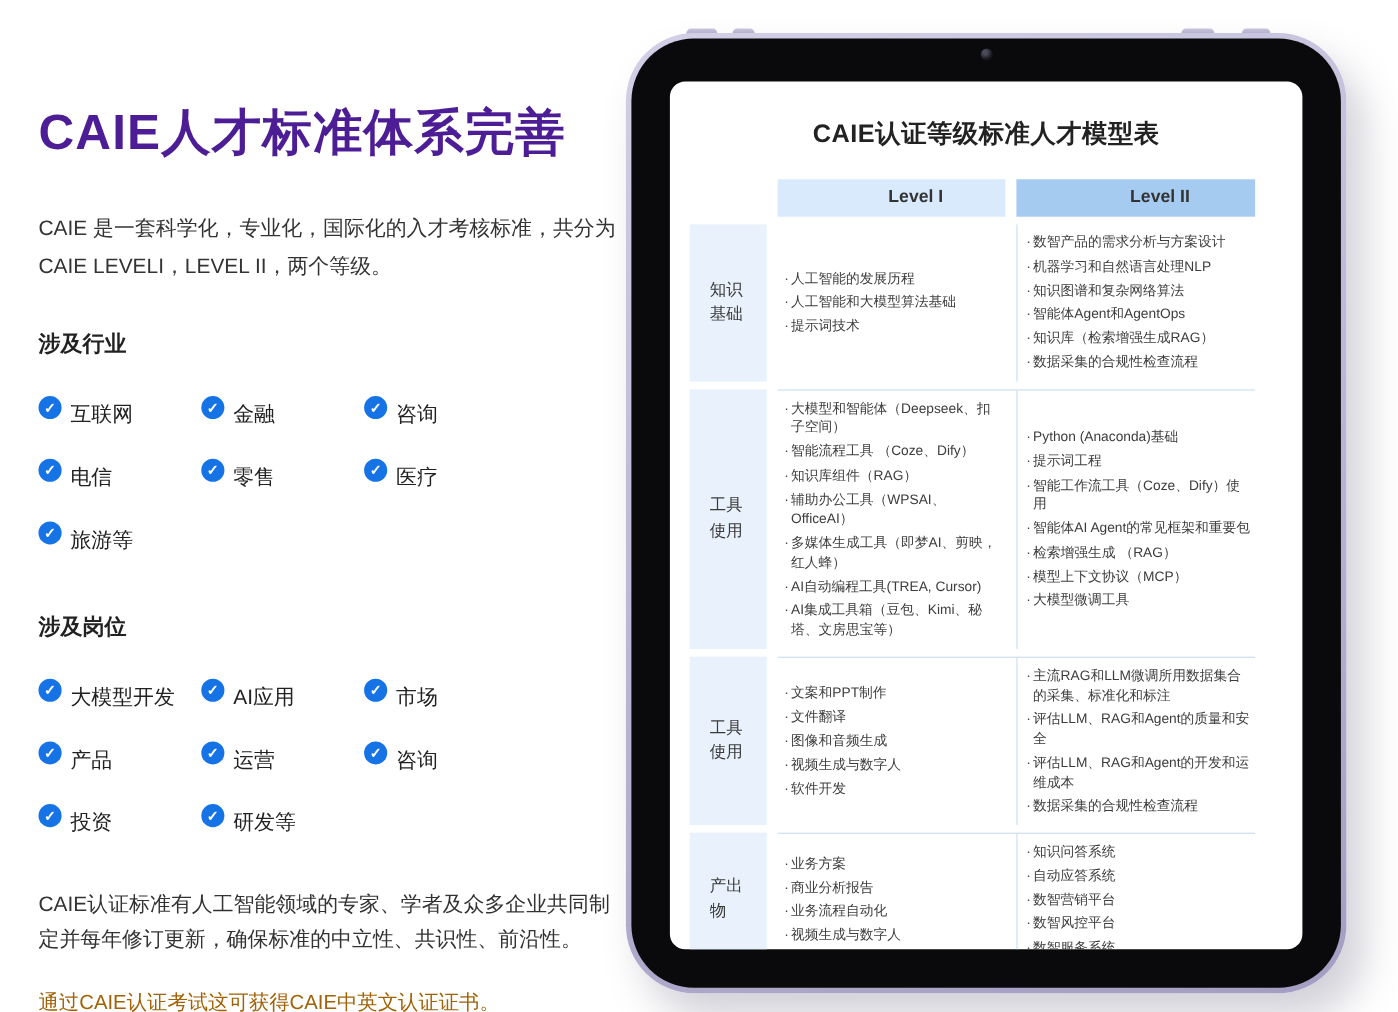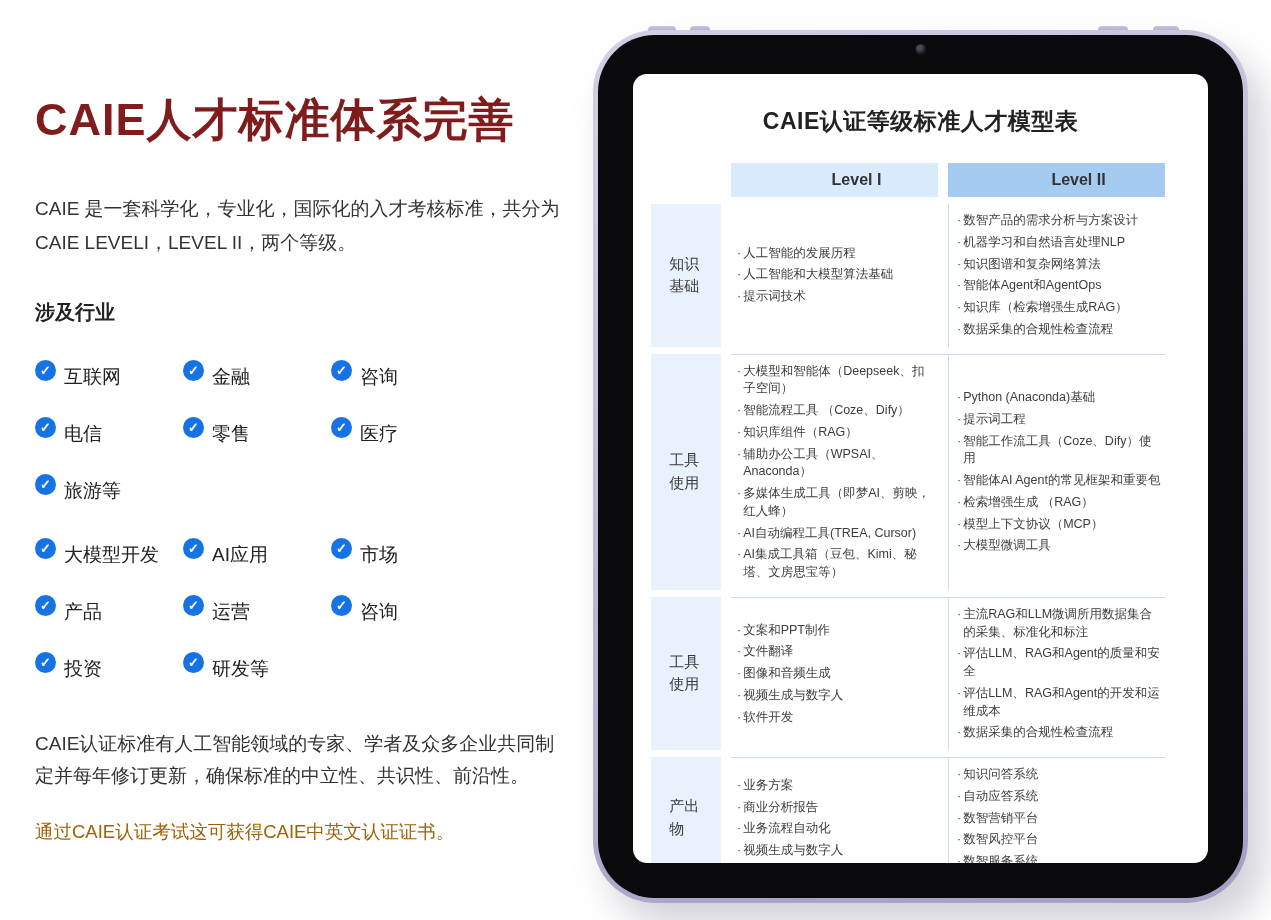--- a/index.html
+++ b/index.html
@@ -15,21 +15,21 @@
     --check:#1673e6;
     --level1-header-bg:#d9eafc;
     --level2-header-bg:#a6cbf1;
     --label-bg:#e9f2fc;
     --divider:#c9ddf2;
   }
 
   
   .left-col{ position:absolute; left:35px; top:92px; width:532px; }
   .page-title{
-    font-size:45px; font-weight:900; color:#7f1d1d;
+    font-size:45px; font-weight:900; color:#4c1d95;
     letter-spacing:1px; line-height:1.25;
   }
   .intro{
     margin-top:44px; font-size:19px; line-height:1.8; color:#333;
   }
   .section-heading{
     font-size:20px; font-weight:bold; color:#222; margin-top:38px;
   }
   .check-grid{
     margin-top:26px;
@@ -41,21 +41,21 @@
     flex:0 0 auto; width:21px; height:21px; border-radius:50%;
     background:var(--check); color:#fff;
     display:inline-flex; align-items:center; justify-content:center;
     font-size:13px; font-weight:bold; line-height:1;
   }
   .check-label{ font-size:19px; color:#222;margin-top:12px; }
   .footer-para{ margin-top:46px; font-size:19px; line-height:1.72; color:#333; }
   .footer-line{ margin-top:26px; font-size:18.5px; color:#a16207; }
 
   
-  .tablet{ position:absolute; left:593px; top:30px; width:655px; height:873px; }
+  .tablet{ position:absolute; left:569px; top:30px; width:655px; height:873px; }
   .tablet-btn{
     position:absolute; top:-4px; height:9px; border-radius:4px;
     background:linear-gradient(#cbc7df,#a39ec0); z-index:0;
   }
   .btn-1{ left:55px;  width:28px; }
   .btn-2{ left:97px;  width:20px; }
   .btn-3{ left:505px; width:30px; }
   .btn-4{ left:560px; width:26px; }
   .frame{
     position:absolute; inset:0; border-radius:62px; z-index:1;
@@ -156,20 +156,21 @@
         <span class="check">✓</span>
         <span class="check-label">医疗</span>
       </div>
 
       <div class="check-item">
         <span class="check">✓</span>
         <span class="check-label">旅游等</span>
       </div>
     </div>
 
+  <div class="section-heading" style="margin-top:52px;">涉及岗位</div>
   <div class="check-grid">
 
       <div class="check-item">
         <span class="check">✓</span>
         <span class="check-label">大模型开发</span>
       </div>
 
       <div class="check-item">
         <span class="check">✓</span>
         <span class="check-label">AI应用</span>
@@ -290,21 +291,21 @@
             <div class="item">
               <span class="dot">·</span>
               <span>智能流程工具 （Coze、Dify）</span>
             </div>
             <div class="item">
               <span class="dot">·</span>
               <span>知识库组件（RAG）</span>
             </div>
             <div class="item">
               <span class="dot">·</span>
-              <span>辅助办公工具（WPSAI、Anaconda）</span>
+              <span>辅助办公工具（WPSAI、OfficeAI）</span>
             </div>
             <div class="item">
               <span class="dot">·</span>
               <span>多媒体生成工具（即梦AI、剪映，红人蜂）</span>
             </div>
             <div class="item">
               <span class="dot">·</span>
               <span>AI自动编程工具(TREA, Cursor)</span>
             </div>
             <div class="item">

